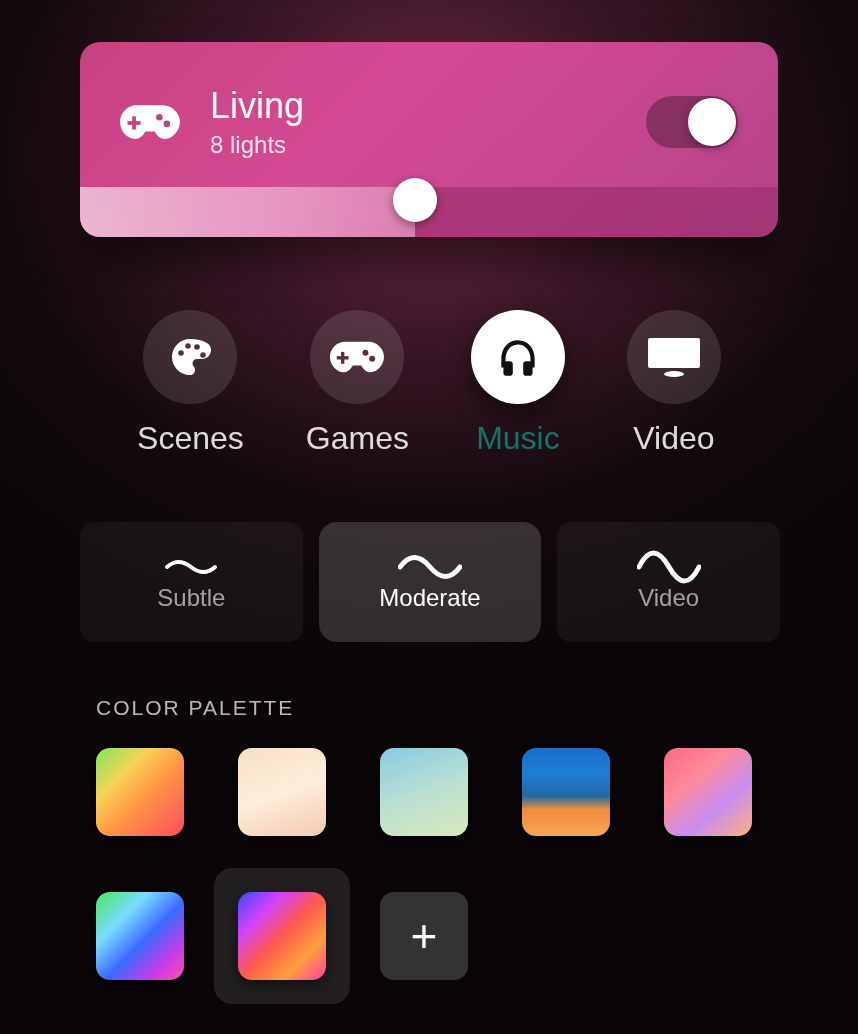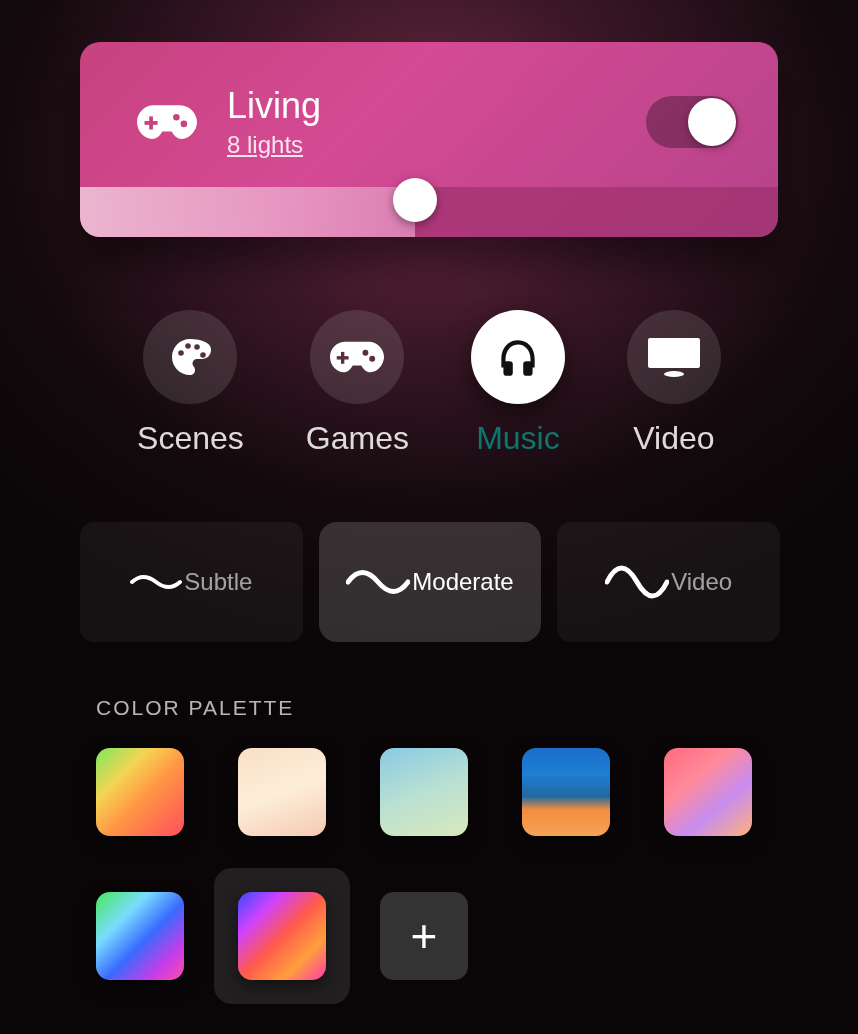--- a/index.html
+++ b/index.html
@@ -20,21 +20,20 @@
     .room-card {
       position: absolute;
       left: 80px;
       top: 42px;
       width: 698px;
       height: 195px;
       border-radius: 20px;
       background: linear-gradient(135deg, #c7427f 0%, #d54a94 40%, #b5438a 100%);
       box-shadow: 0 25px 40px rgba(0,0,0,0.5);
       overflow: hidden;
-      padding-left: 17px;
     }
     .room-top {
       display: flex;
       align-items: center;
       padding: 30px 40px 10px 40px;
       height: 140px;
     }
     .room-icon {
       width: 60px;
       height: 42px;
@@ -48,21 +47,20 @@
     }
     .room-title {
       color: #fff;
       font-size: 36px;
       font-weight: 500;
     }
     .room-subtitle {
       color: rgba(255,255,255,0.85);
       font-size: 24px;
       margin-top: 4px;
-      text-decoration: underline;
     }
     .toggle {
       width: 92px;
       height: 52px;
       border-radius: 26px;
       background: rgba(0,0,0,0.3);
       position: relative;
       cursor: pointer;
     }
     .toggle-knob {
@@ -145,21 +143,21 @@
       width: 700px;
       display: flex;
       gap: 16px;
     }
     .intensity-chip {
       flex: 1;
       height: 120px;
       border-radius: 14px;
       background: rgba(255,255,255,0.05);
       display: flex;
-      flex-direction: row;
+      flex-direction: column;
       align-items: center;
       justify-content: center;
       gap: 2px;
       cursor: pointer;
     }
     .intensity-chip.active {
       background: rgba(255,255,255,0.16);
       border-radius: 18px;
     }
     .intensity-chip .wave {

